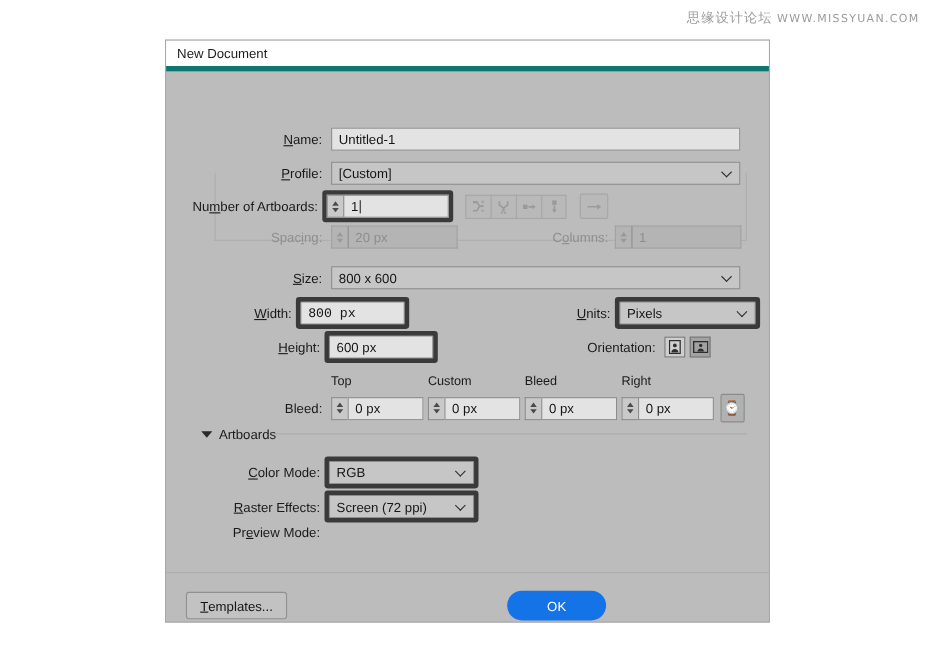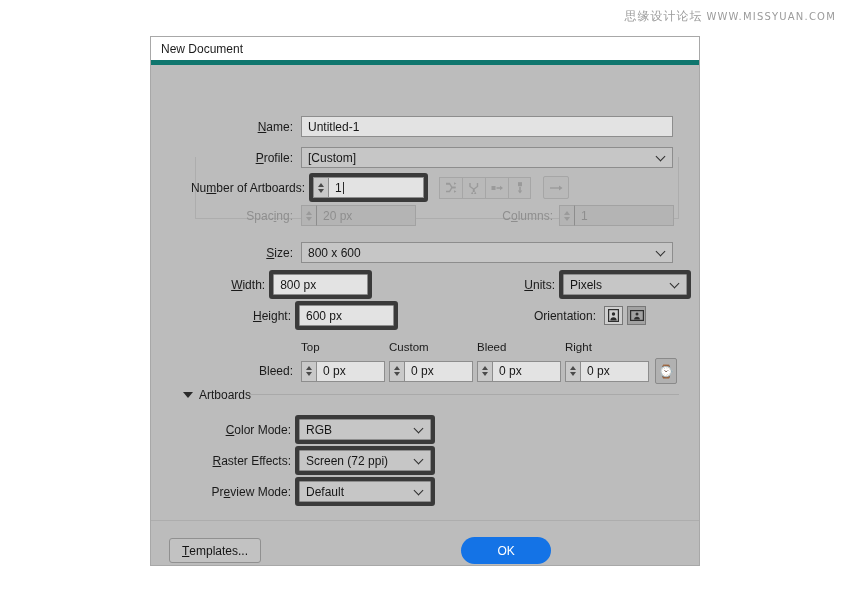--- a/index.html
+++ b/index.html
@@ -214,21 +214,21 @@
       </div>
 
       <div class="row" style="left:0; top:82px; width:530px;">
         <span class="lbl" style="width:142px;"><span class="u">P</span>rofile:</span>
         <div class="combo" style="margin-left:8px; width:372px;">
           <span>[Custom]</span>
           <span class="caret"></span>
         </div>
       </div>
 
-      <div class="row" style="left:0; top:108px; width:540px;padding-left:16px;">
+      <div class="row" style="left:0; top:108px; width:540px;">
         <span class="lbl" style="width:138px;">Nu<span class="u">m</span>ber of Artboards:</span>
 
         <span class="ring" style="margin-left:4px;">
           <span class="spinwrap">
             <span class="spin">
               <i class="ar up"></i>
                 <i class="ar dn"></i>
             </span>
             <span class="field" style="width:96px;">
               <span>1</span>
@@ -302,21 +302,21 @@
       <div class="row" style="left:0; top:177px; width:530px;">
         <span class="lbl" style="width:142px;padding-left:40px;"><span class="u">S</span>ize:</span>
         <div class="combo" style="margin-left:8px; width:372px;">
           <span>800 x 600</span>
           <span class="caret"></span>
         </div>
       </div>
 
       <div class="row" style="left:0; top:205px; width:540px;">
         <span class="lbl" style="width:140px;"><span class="u">W</span>idth:</span>
-        <span class="ring" style="margin-left:4px;">
+        <span class="ring" style="margin-left:4px;font-family:Liberation Mono, monospace;">
           <span class="field" style="width:95px;">800 px</span>
         </span>
 
         <span class="lbl" style="width:82px; margin-left:116px;"><span class="u">U</span>nits:</span>
         <span class="ring" style="margin-left:4px;">
           <span class="combo" style="width:124px;">
             <span>Pixels</span>
             <span class="caret"></span>
           </span>
         </span>
@@ -411,26 +411,20 @@
         <span class="ring" style="margin-left:4px;">
           <span class="combo" style="width:132px;">
             <span>Screen (72 ppi)</span>
             <span class="caret"></span>
           </span>
         </span>
       </div>
 
       <div class="row" style="left:0; top:412px; width:540px;">
         <span class="lbl" style="width:140px;">Pr<span class="u">e</span>view Mode:</span>
-        <span class="ring" style="margin-left:4px;">
-          <span class="combo" style="width:132px;">
-            <span>Default</span>
-            <span class="caret"></span>
-          </span>
-        </span>
       </div>
 
       <div class="hr" style="left:0; top:455px; width:548px; background:#adadad;"></div>
 
       <div class="row" style="left:18px; top:472px; width:520px;">
         <div class="btn-tpl"><span class="u">T</span>emplates...</div>
         <div class="btn-ok" style="margin-left:200px;">OK</div>
       </div>
 
     </div>

